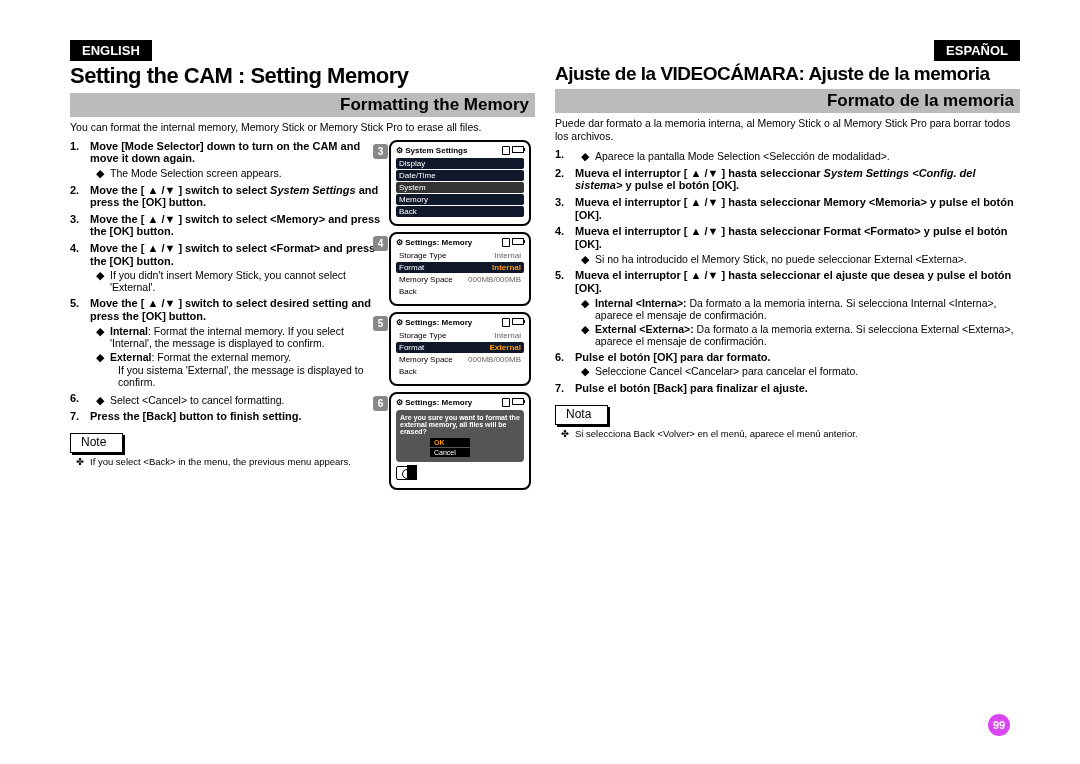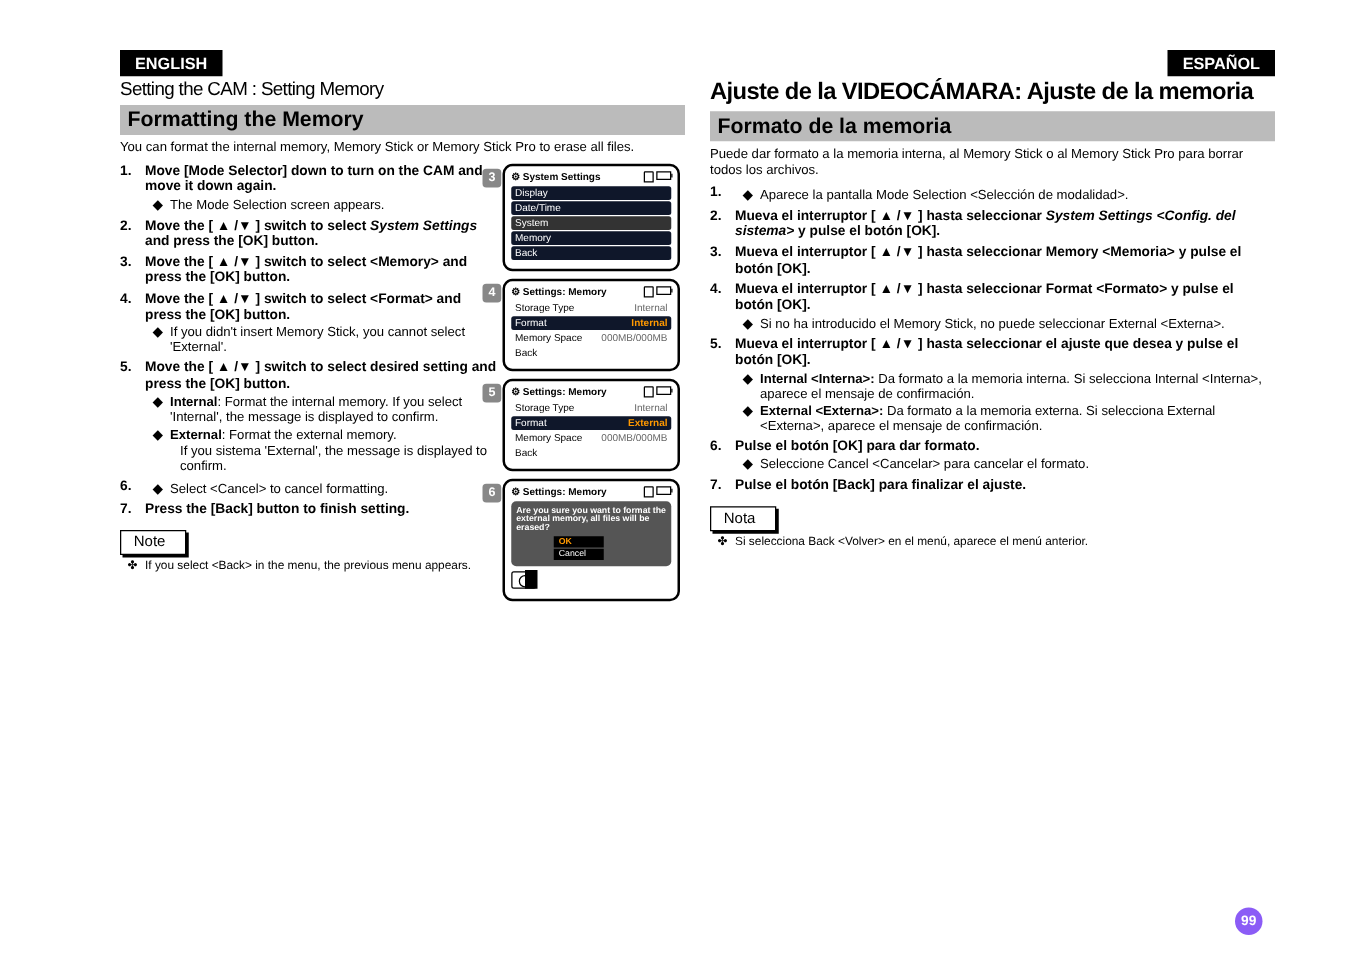--- a/index.html
+++ b/index.html
@@ -1,25 +1,25 @@
 <!DOCTYPE html>
 <html><head>
 <meta charset="utf-8">
 <style>
   * { box-sizing: border-box; margin: 0; padding: 0; }
   body { background: #fff; font-family: Arial, Helvetica, sans-serif; font-size: 11px; color: #000; }
-  .page { width: 1080px; height: 764px; margin: 0 auto; position: relative; padding: 40px 60px 30px 96px; }
+  .page { width: 1080px; height: 764px; margin: 0 auto; position: relative; padding: 40px 60px 30px 70px; }
   .lang-tab { background: #000; color: #fff; font-weight: bold; padding: 3px 12px; display: inline-block; font-size: 13px; }
   .top-row { display: flex; }
   .col { flex: 1; position: relative; }
   .col-left { padding-right: 10px; }
   .col-right { padding-left: 10px; }
-  .title { font-family: Arial, Helvetica, sans-serif; font-weight: normal; font-size: 15px; margin-top: 2px; margin-bottom: 4px; letter-spacing: -0.5px; }
+  .title { font-family: Arial, Helvetica, sans-serif; font-weight: bold; font-size: 22px; margin-top: 2px; margin-bottom: 4px; letter-spacing: -0.5px; }
   .title-es { font-weight: bold; font-size: 19px; }
-  .subtitle-bar { background: #bbb; font-weight: bold; font-size: 17px; padding: 2px 6px; margin-bottom: 4px; }
+  .subtitle-bar { background: #bbb; font-weight: bold; font-size: 17px; padding: 2px 6px; margin-bottom: 4px; text-align: right; }
   .intro { font-size: 10.5px; line-height: 1.2; margin-bottom: 6px; }
   .content-row { display: flex; }
   .steps-col { flex: 1; font-size: 11px; line-height: 1.15; }
   .step { display: flex; margin-bottom: 4px; }
   .step-num { font-weight: bold; width: 20px; flex-shrink: 0; }
   .step-body { flex: 1; }
   .step-main { font-weight: bold; }
   .step-main .italic { font-style: italic; font-weight: bold; }
   .sub { display: flex; margin-top: 2px; margin-left: 6px; }
   .diamond { width: 14px; flex-shrink: 0; }
@@ -42,21 +42,21 @@
   .confirm-box { background: #555; color: #fff; border-radius: 4px; padding: 4px; font-size: 7px; margin-top: 2px; }
   .confirm-btns { margin-top: 3px; }
   .cbtn { background: #000; color: #fff; padding: 1px 4px; margin-left: 30px; margin-bottom:1px; font-size: 7px; width: 40px; }
   .cbtn.ok { color: #f90; font-weight: bold; }
   .disk { width: 20px; height: 14px; border: 1.5px solid #000; display:inline-block; position: relative; border-radius: 2px; margin-top: 4px; }
   .disk::after { content:""; position:absolute; left:5px; top:2px; width:8px; height:8px; border:1.5px solid #000; border-radius:50%; }
   .disk::before { content:""; position:absolute; right:-1.5px; top:-1.5px; bottom:-1.5px; width:10px; background:#000; }
   .batt { display:inline-block; width:12px; height:7px; border:1px solid #000; position:relative; }
   .batt::after { content:""; position:absolute; right:-2px; top:1px; width:1px; height:3px; background:#000; }
   .sd { display:inline-block; width:8px; height:9px; border:1px solid #000; border-radius:1px 1px 0 0; }
-  .pagenum { position: absolute; bottom: 16px; right: 70px; width: 22px; height: 22px; background: #8b5cf6; color: #fff; border-radius: 50%; text-align: center; line-height: 22px; font-weight: bold; font-size: 11px; }
+  .pagenum { position: absolute; bottom: 28px; right: 70px; width: 22px; height: 22px; background: #d946ef; color: #fff; border-radius: 50%; text-align: center; line-height: 22px; font-weight: bold; font-size: 11px; }
   .gear { display:inline-block; margin-right:2px; }
   .lang-right { text-align: right; }
 </style>
 </head>
 <body>
 
 <div class="page">
 
   <div class="top-row">
 

